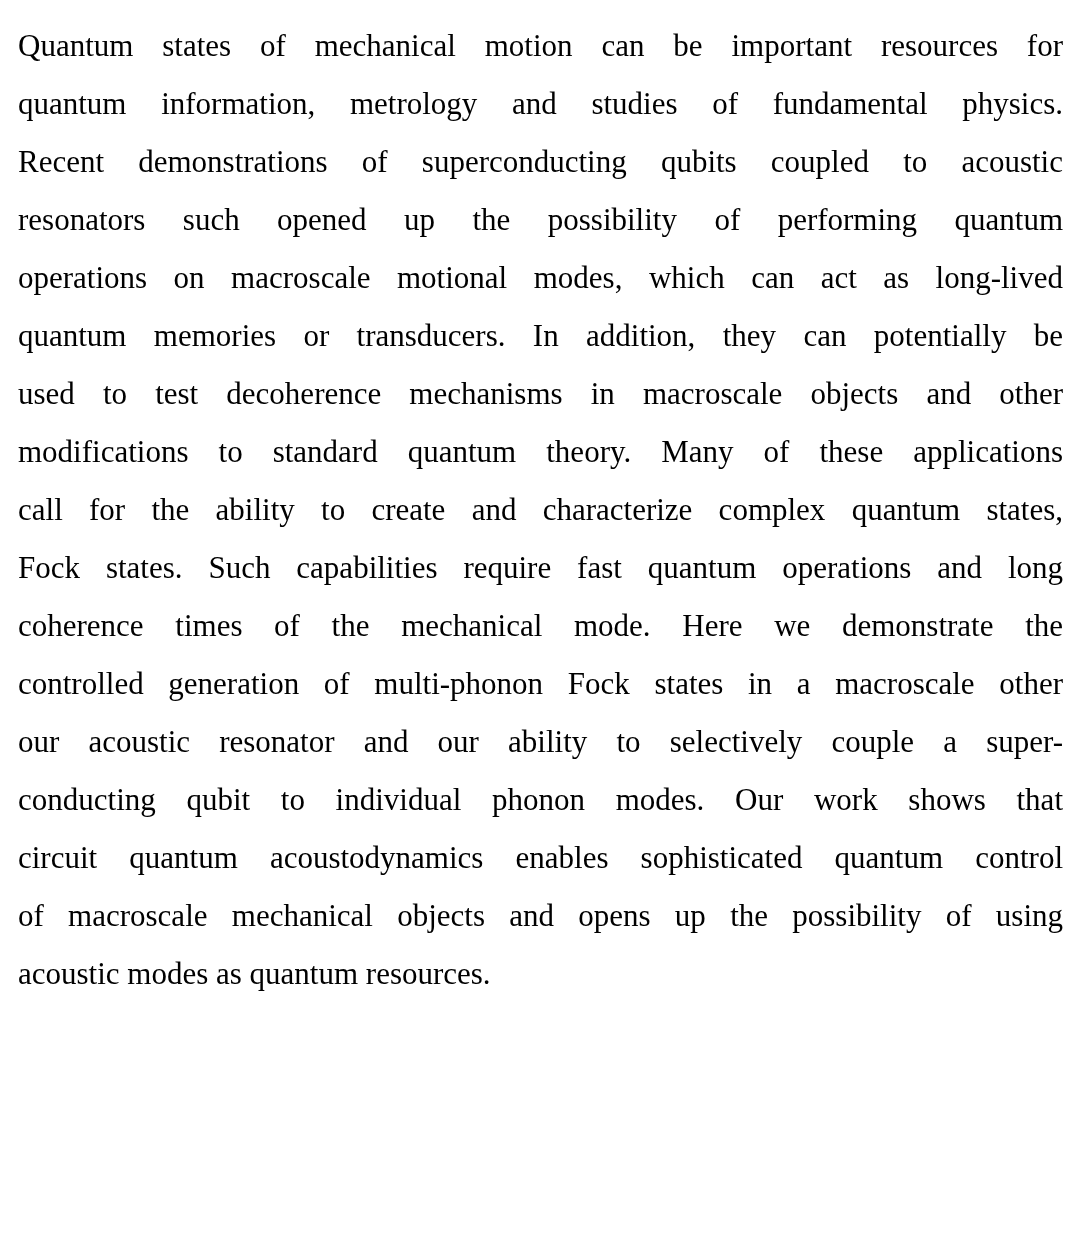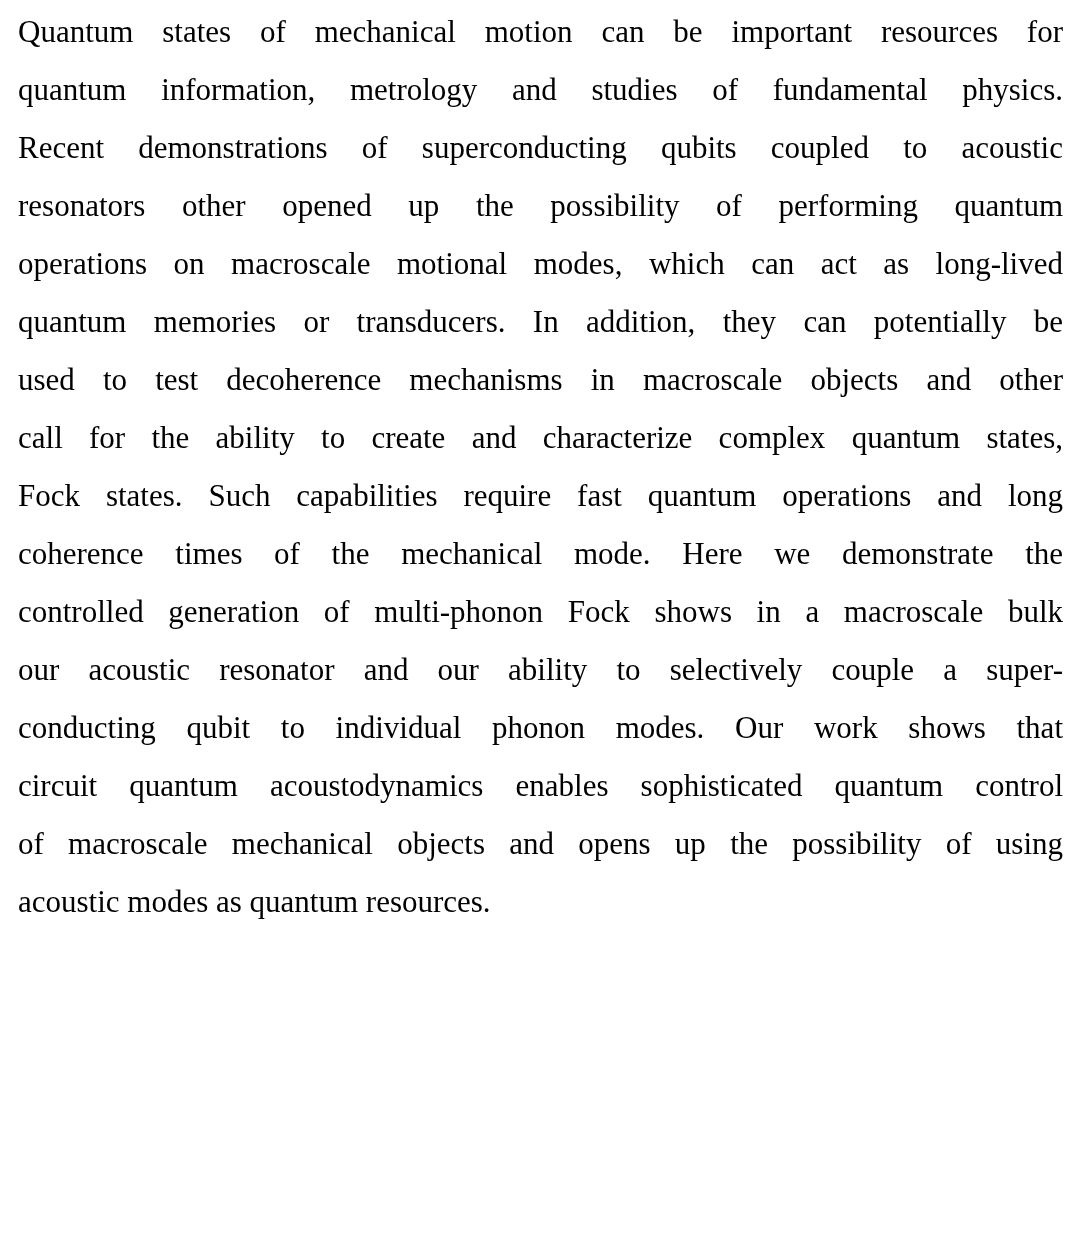--- a/index.html
+++ b/index.html
@@ -9,22 +9,23 @@
   }
   body {
     width: 1080px;
     height: 1236px;
     overflow: hidden;
     font-family: "Liberation Serif", "DejaVu Serif", serif;
   }
   .abstract {
     box-sizing: border-box;
     width: 1080px;
-    padding: 3px 17px 0 18px;
+    padding: 9px 17px 0 18px;
     color: #000000;
+    margin-top: 8px;
   }
   .line {
     font-size: 31px;
     line-height: 58px;
     white-space: nowrap;
     text-align: justify;
     text-align-last: justify;
     color: #000000;
   }
   .line.last {
@@ -32,26 +33,27 @@
     text-align-last: left;
   }
 </style>
 </head>
 <body>
 
 <div class="abstract">
   <div class="line">Quantum states of mechanical motion can be important resources for</div>
   <div class="line">quantum information, metrology and studies of fundamental physics.</div>
   <div class="line">Recent demonstrations of superconducting qubits coupled to acoustic</div>
-  <div class="line">resonators other opened up the possibility of performing quantum</div>
+  <div class="line">resonators such opened up the possibility of performing quantum</div>
   <div class="line">operations on macroscale motional modes, which can act as long-lived</div>
   <div class="line">quantum memories or transducers. In addition, they can potentially be</div>
   <div class="line">used to test decoherence mechanisms in macroscale objects and other</div>
+  <div class="line">modifications to standard quantum theory. Many of these applications</div>
   <div class="line">call for the ability to create and characterize complex quantum states,</div>
   <div class="line">Fock states. Such capabilities require fast quantum operations and long</div>
   <div class="line">coherence times of the mechanical mode. Here we demonstrate the</div>
-  <div class="line">controlled generation of multi-phonon Fock shows in a macroscale bulk</div>
+  <div class="line">controlled generation of multi-phonon Fock states in a macroscale other</div>
   <div class="line">our acoustic resonator and our ability to selectively couple a super-</div>
   <div class="line">conducting qubit to individual phonon modes. Our work shows that</div>
   <div class="line">circuit quantum acoustodynamics enables sophisticated quantum control</div>
   <div class="line">of macroscale mechanical objects and opens up the possibility of using</div>
   <div class="line last">acoustic modes as quantum resources.</div>
 </div>
 
 </body></html>

